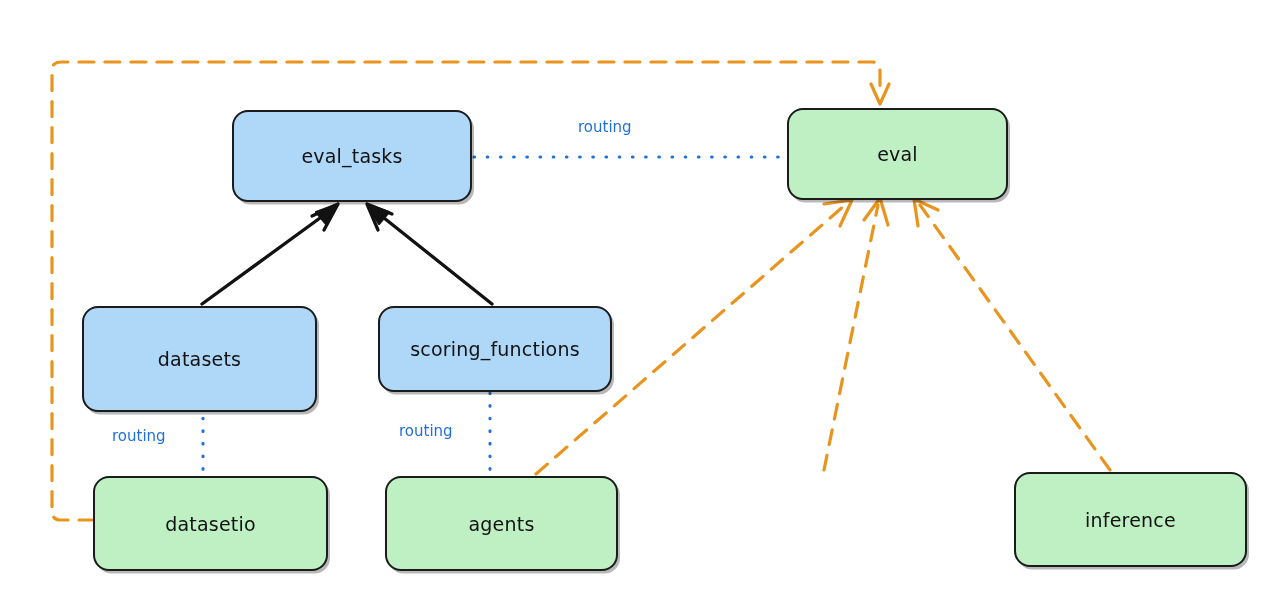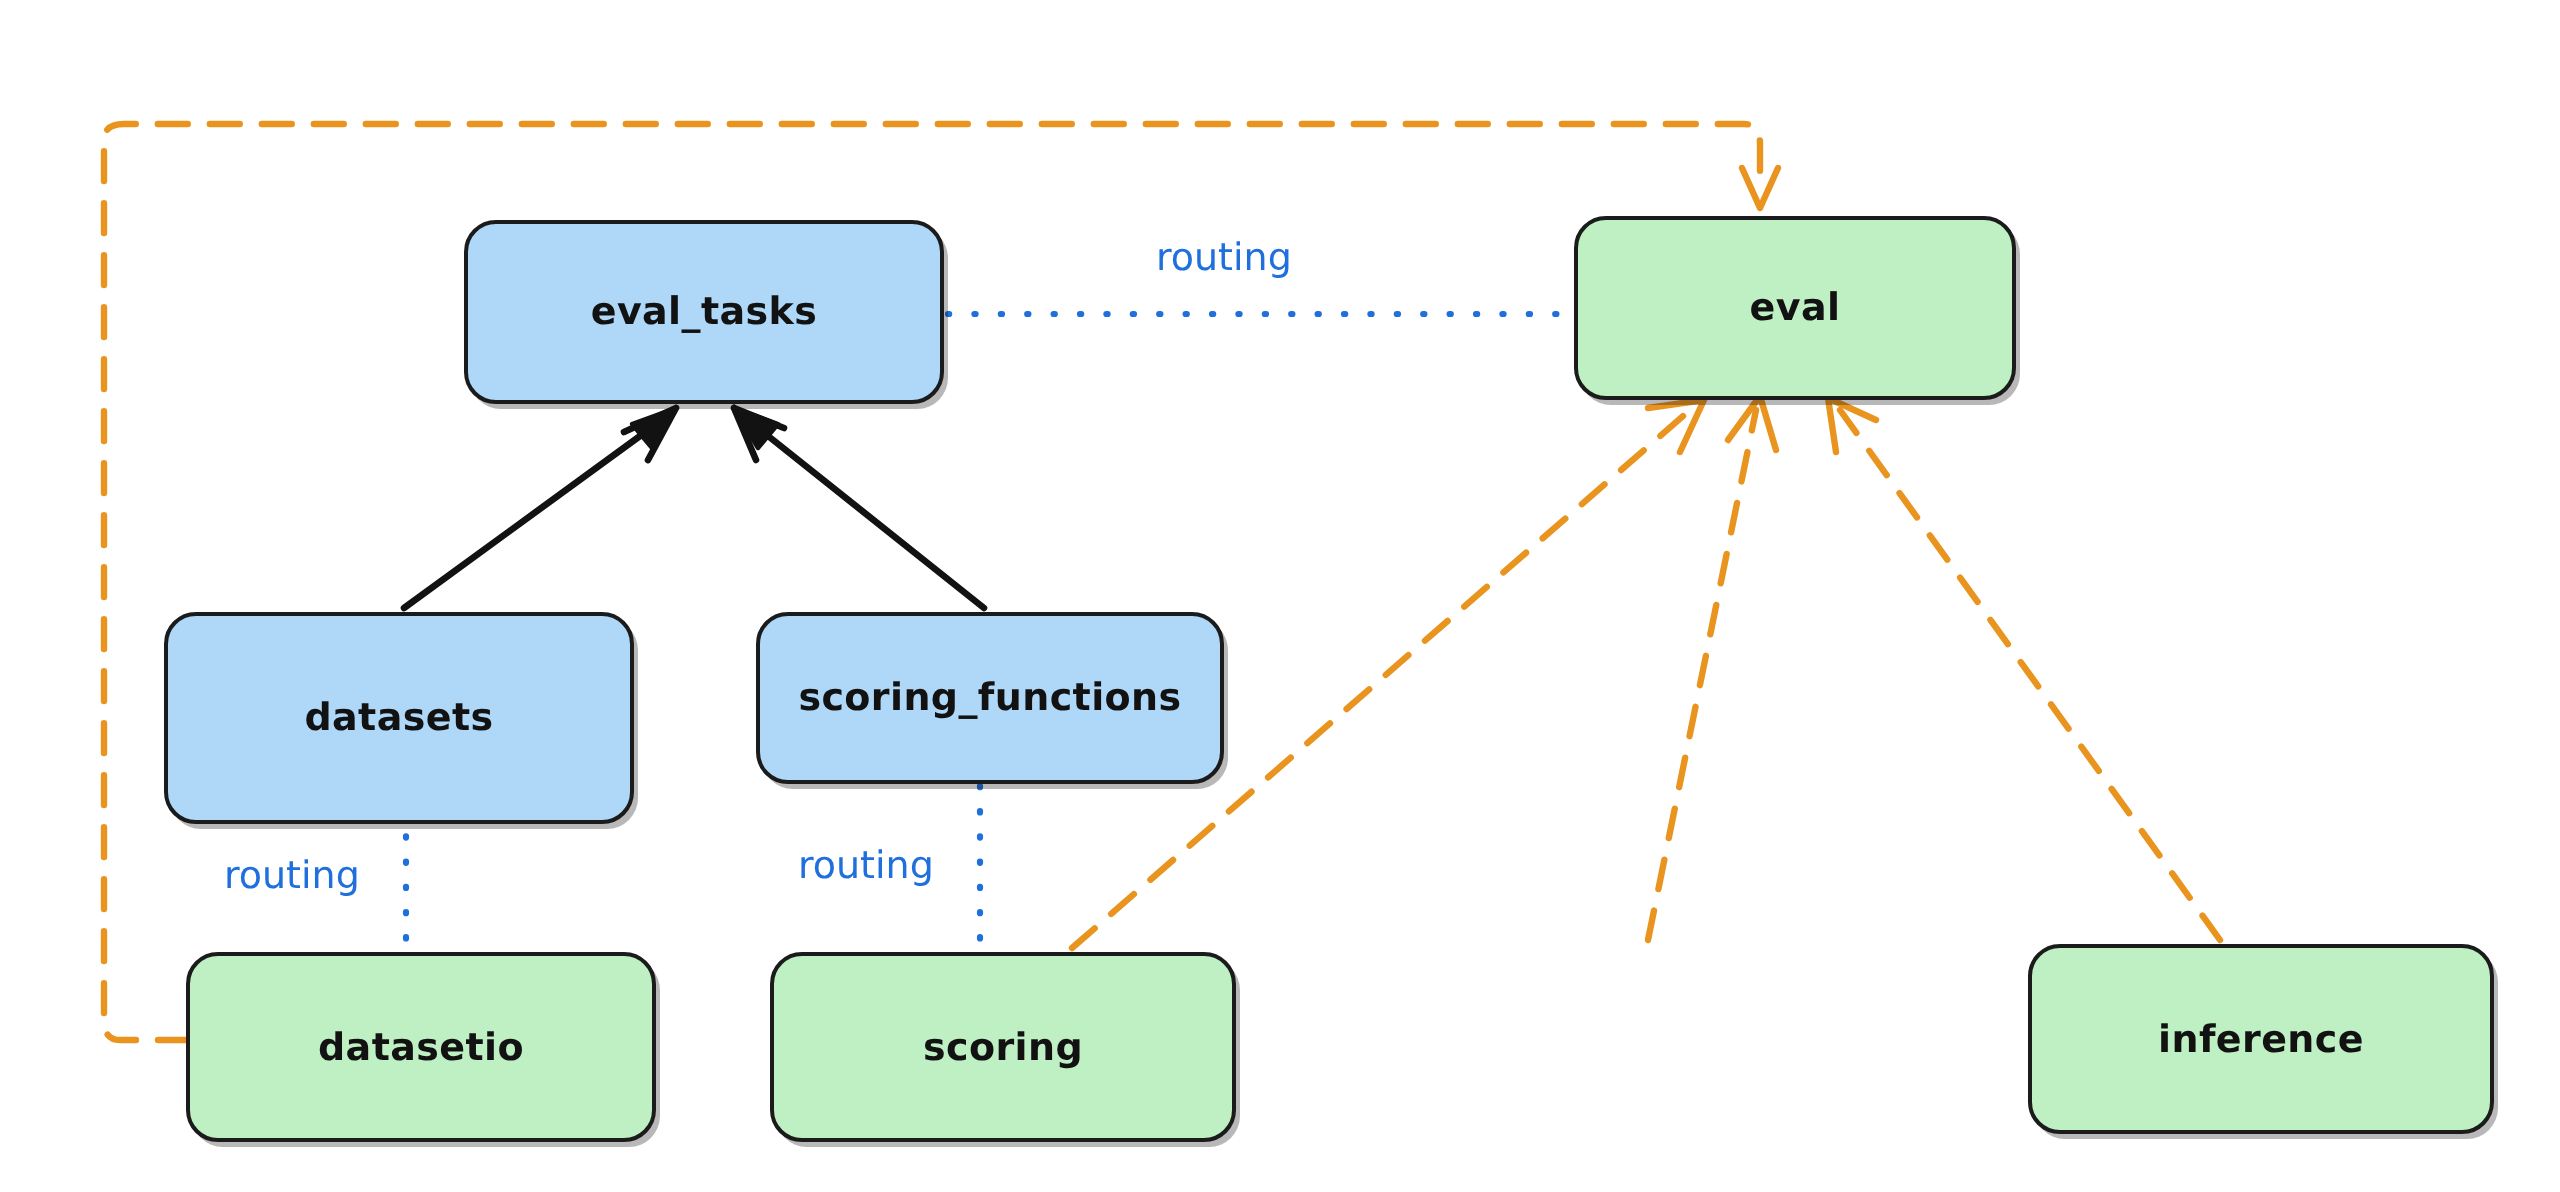--- a/index.html
+++ b/index.html
@@ -34,29 +34,28 @@
     border-radius: 16px;
     box-shadow: 2.5px 3px 0 -0.5px rgba(20,20,20,0.30);
   }
   .node .node-label {
     font-family: "DejaVu Sans", sans-serif;
     font-size: 19px;
     letter-spacing: 0.2px;
     color: #121212;
     white-space: nowrap;
     user-select: none;
-    font-weight: bold;
   }
   .node.blue  { background: #aed7f8; }
   .node.green { background: #bff0c3; }
 
   .edge-label {
     position: absolute;
     font-family: "DejaVu Sans", sans-serif;
-    font-size: 19px;
+    font-size: 15px;
     color: #1f6fdc;
     white-space: nowrap;
     user-select: none;
   }
 </style>
 </head>
 <body>
 
 <div id="canvas">
 
@@ -122,21 +121,21 @@
 
   <div class="node blue" id="node-scoring_functions" style="left:378px; top:306px; width:234px; height:86px;text-align:center;">
     <span class="node-label">scoring_functions</span>
   </div>
 
   <div class="node green" id="node-datasetio" style="left:93px; top:476px; width:235px; height:95px;">
     <span class="node-label">datasetio</span>
   </div>
 
   <div class="node green" id="node-scoring" style="left:385px; top:476px; width:233px; height:95px;">
-    <span class="node-label">scoring</span>
+    <span class="node-label">agents</span>
   </div>
 
 
   <div class="node green" id="node-inference" style="left:1014px; top:472px; width:233px; height:95px;">
     <span class="node-label">inference</span>
   </div>
 
   <div class="edge-label" style="left:578px; top:118px;">routing</div>
 
   <div class="edge-label" style="left:112px; top:427px;">routing</div>

